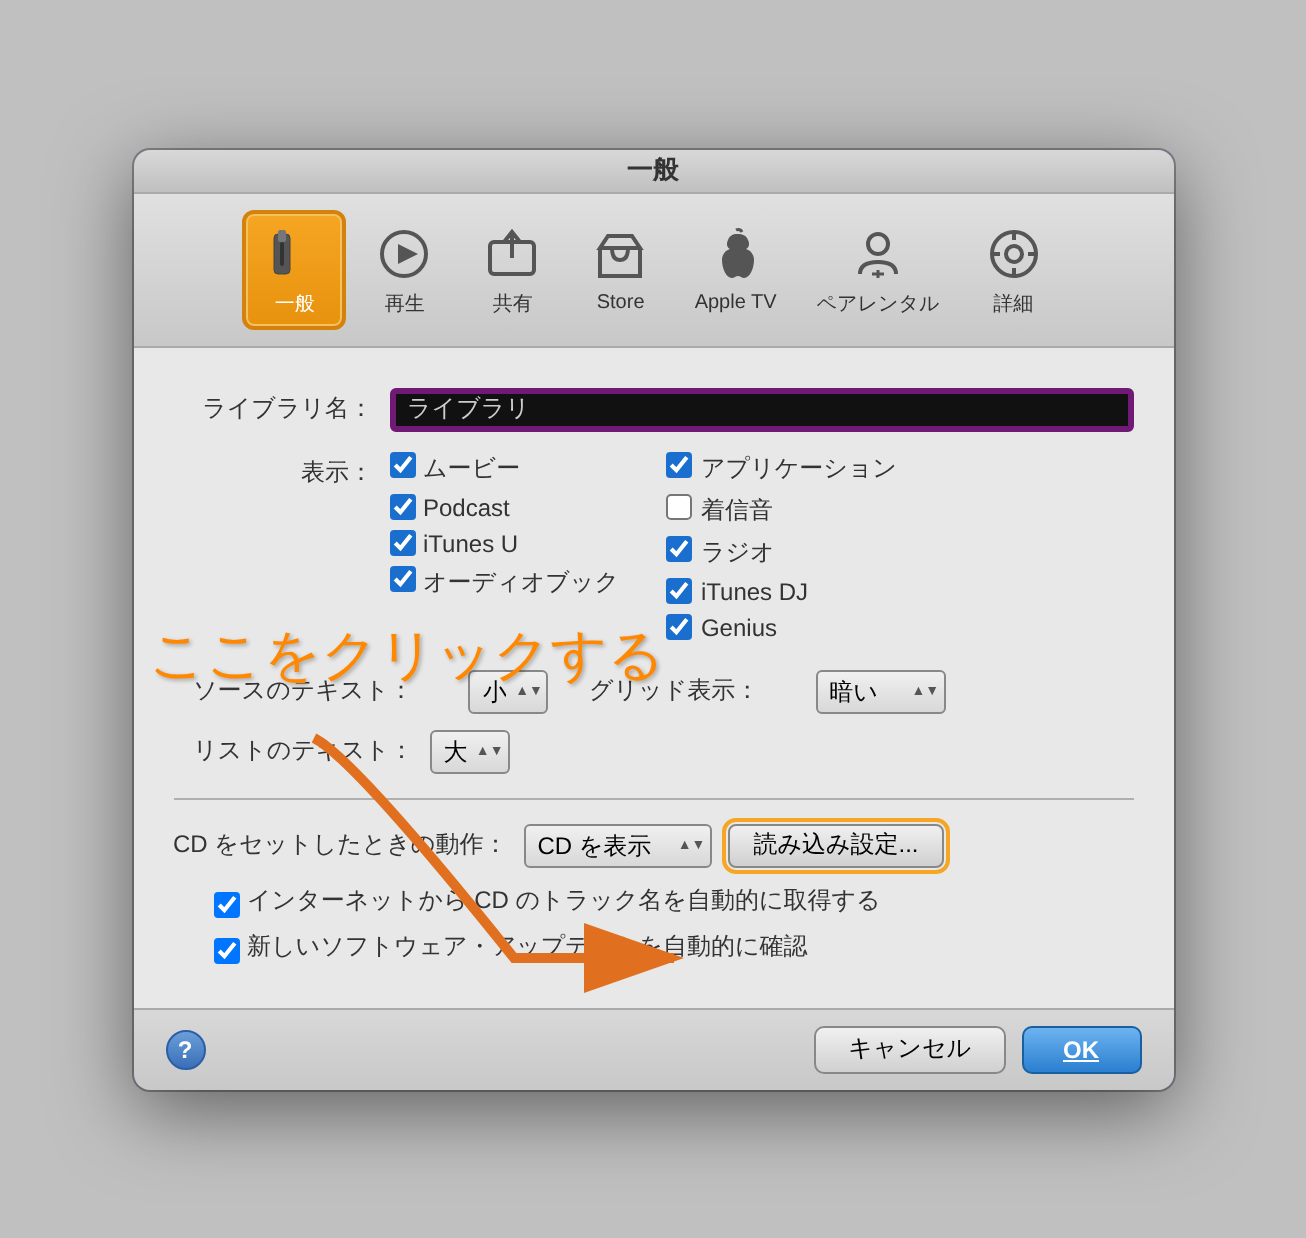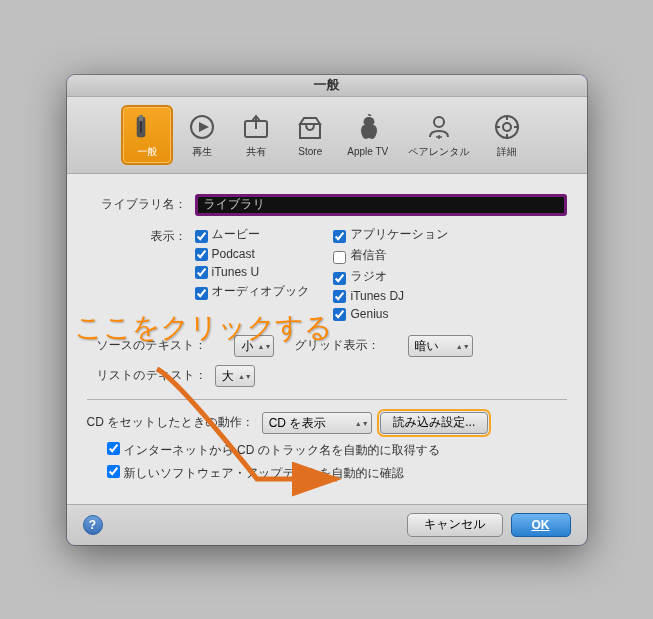--- a/index.html
+++ b/index.html
@@ -122,21 +122,21 @@
     }
 
     .checkbox-col {
       display: flex;
       flex-direction: column;
       gap: 4px;
     }
 
     .checkbox-row {
       display: flex;
-      align-items: flex-end;
+      align-items: flex-start;
       gap: 4px;
       font-size: 12px;
       color: #333;
     }
 
     .checkbox-row input[type=checkbox] {
       width: 13px;
       height: 13px;
       accent-color: #1a6fce;
     }
@@ -227,21 +227,21 @@
       border: 1px solid #888;
       border-radius: 4px;
       cursor: pointer;
       white-space: nowrap;
       outline: 2px solid #f5a623;
       outline-offset: 1px;
     }
 
     .checkbox-full-row {
       display: flex;
-      align-items: flex-start;
+      align-items: flex-end;
       gap: 4px;
       font-size: 12px;
       color: #333;
       margin-bottom: 6px;
       margin-left: 108px;
     }
 
     .divider {
       border: none;
       border-top: 1px solid #b0b0b0;
@@ -496,21 +496,21 @@
           <option selected="">大</option>
         </select>
       </div>
     </div>
 
     <hr class="divider">
 
     <div class="cd-row">
       <span class="cd-label">CD をセットしたときの動作：</span>
       <div class="select-wrapper">
-        <select class="select-field" style="width:110px;">
+        <select class="select-field" style="width:94px;">
           <option>CD を表示</option>
           <option>曲を取り込む</option>
           <option>CDプレーヤーを開く</option>
         </select>
       </div>
       <button class="import-button">読み込み設定...</button>
     </div>
 
     <div class="checkbox-full-row" style="margin-left: 20px;">
       <input type="checkbox" checked="" style="">

